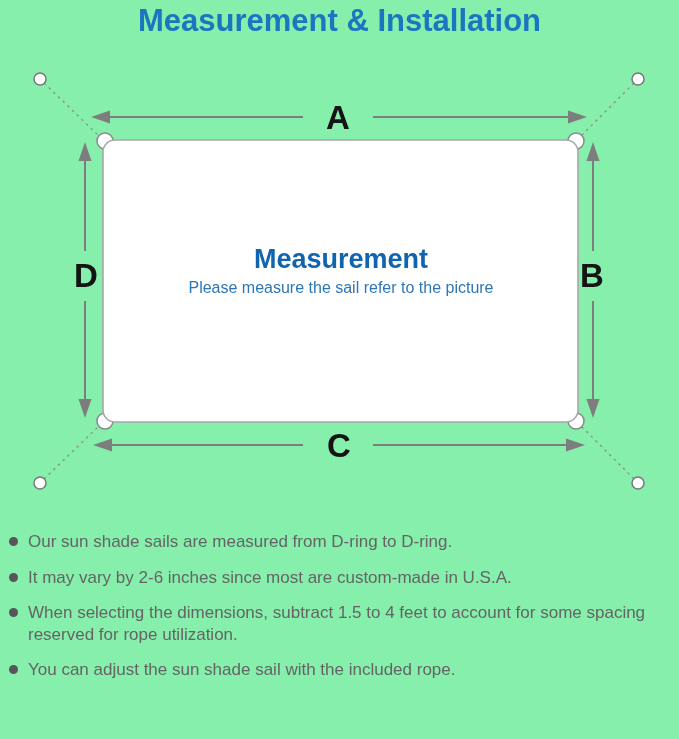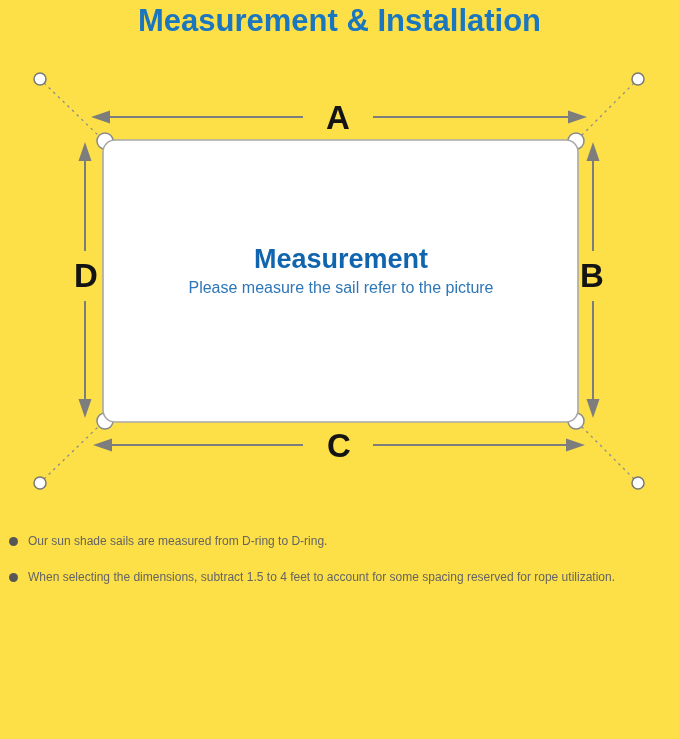--- a/index.html
+++ b/index.html
@@ -5,21 +5,21 @@
   html, body {
     margin: 0;
     padding: 0;
     background: #ffffff;
     font-family: "Liberation Sans", "DejaVu Sans", sans-serif;
   }
   .page {
     position: relative;
     width: 679px;
     height: 739px;
-    background: #fde047;
+    background: #86efac;
     overflow: hidden;
   }
   .title {
     position: absolute;
     top: 3px;
     left: 0;
     width: 100%;
     margin: 0;
     text-align: center;
     font-size: 31px;
@@ -97,21 +97,21 @@
   }
   .dot {
     flex: none;
     width: 9px;
     height: 9px;
     margin: 6px 10px 0 0;
     border-radius: 50%;
     background: #565656;
   }
   .note-text {
-    font-size: 12px;
+    font-size: 17px;
     line-height: 21.5px;
     color: #646464;
   }
 </style>
 </head>
 <body>
 
 <div class="page">
 
   <h1 class="title">Measurement &amp; Installation</h1>
@@ -163,17 +163,25 @@
     <text class="center-sub" x="341" y="238" fill="#2D76B7">Please measure the sail refer to the picture</text>
   </svg>
 
   <ul class="notes">
     <li class="note">
       <span class="dot"></span>
       <span class="note-text">Our sun shade sails are measured from D-ring to D-ring.</span>
     </li>
     <li class="note">
       <span class="dot"></span>
+      <span class="note-text">It may vary by 2-6 inches since most are custom-made in U.S.A.</span>
+    </li>
+    <li class="note">
+      <span class="dot"></span>
       <span class="note-text">When selecting the dimensions, subtract 1.5 to 4 feet to account for some spacing reserved for rope utilization.</span>
+    </li>
+    <li class="note">
+      <span class="dot"></span>
+      <span class="note-text">You can adjust the sun shade sail with the included rope.</span>
     </li>
   </ul>
 
 </div>
 
 </body></html>

